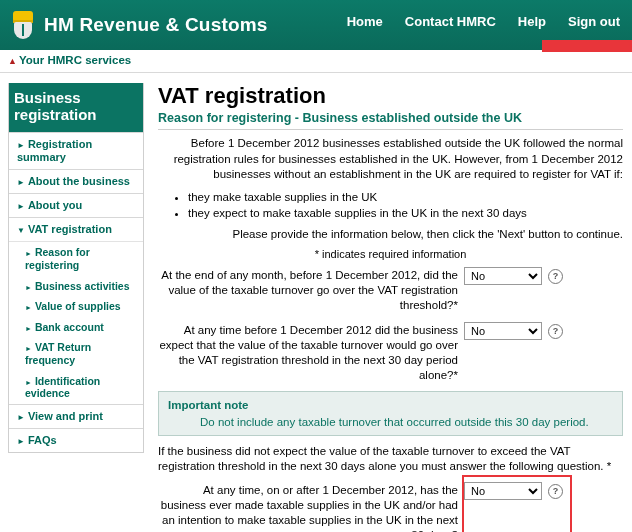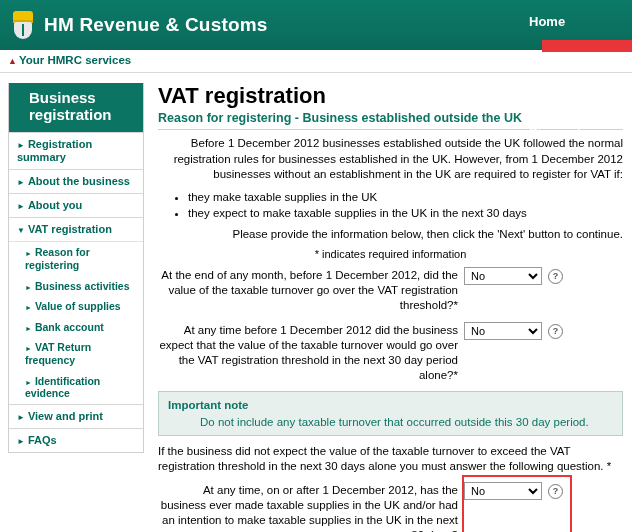--- a/index.html
+++ b/index.html
@@ -62,21 +62,20 @@
     font-size: 19px;
     font-weight: bold;
     letter-spacing: 0.2px;
   }
   .header-nav {
     position: absolute;
     right: 12px;
     top: 14px;
     display: flex;
     gap: 22px;
-    flex-direction: column;
   }
   .header-nav a {
     color: #ffffff;
     font-size: 13px;
     text-decoration: none;
     font-weight: bold;
   }
 
   
   .services-bar {
@@ -121,21 +120,21 @@
     margin-top: 10px;
     flex: none;
     border: 1px solid #cfcfcf;
     border-top: none;
   }
   .sidebar-title {
     background: #0b7463;
     color: #ffffff;
     font-size: 15px;
     font-weight: bold;
-    padding: 6px 8px 8px 20px;
+    padding: 6px 8px 8px 5px;
     line-height: 1.15;
   }
   .side-item {
     border-top: 1px solid #d7d7d7;
     padding: 5px 6px 5px 8px;
     font-size: 11px;
     color: #00695a;
     font-weight: bold;
     background: #ffffff;
     line-height: 1.2;

